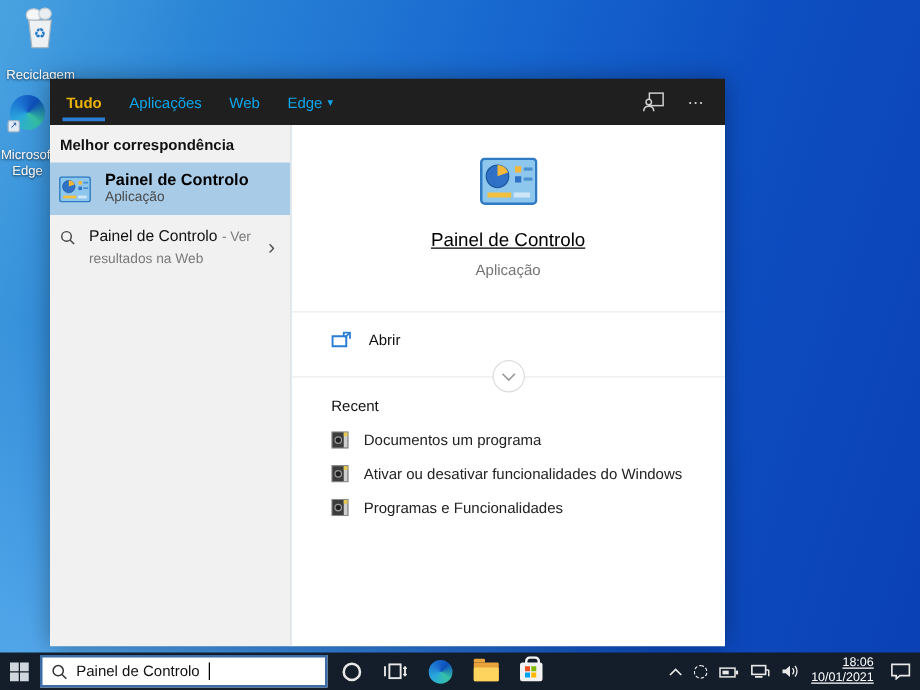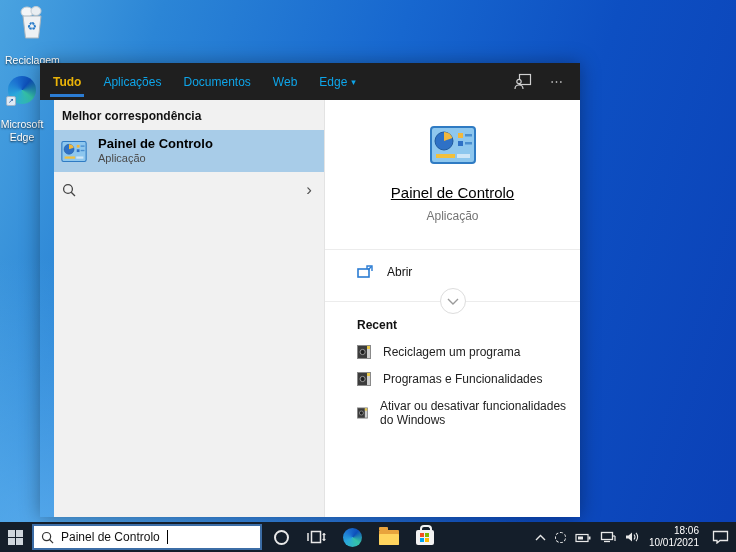--- a/index.html
+++ b/index.html
@@ -37,21 +37,21 @@
   .tab { font-size:12px; color:#0ea5e9; height:100%; display:flex; align-items:center; position:relative; cursor:default; }
   .tab.active { color:#eab308; font-weight:bold; }
   .tab.active::after { content:""; position:absolute; left:-3px; right:-3px; bottom:3px; height:3px; background:#2b7cd3; }
   .tab .dd { font-size:9px; margin-left:4px; }
   .tabbar-right { margin-left:auto; display:flex; align-items:center; gap:18px; padding-right:16px; }
   .dots { color:#cfcfcf; font-size:13px; letter-spacing:1px; }
 
   .flyout-body { flex:1; display:flex; min-height:0; }
 
   
-  .left-list { width:271px; background:#f1f1f1; border-right:1px solid #e3e3e3;margin-left:14px; }
+  .left-list { width:193px; background:#f1f1f1; border-right:1px solid #e3e3e3; }
   .sec-head { font-size:12px; font-weight:bold; color:#111; padding:9px 8px 7px 8px; }
   .result-row {
     height:42px; background:#a8cce8; display:flex; align-items:center; padding:0 7px; gap:11px;
   }
   .result-title { font-size:13px; font-weight:bold; color:#000; line-height:1.25; }
   .result-sub { font-size:11px; color:#4a4a4a; line-height:1.25; }
   .web-row { display:flex; padding:9px 8px 8px 8px; gap:11px; align-items:flex-start; }
   .web-text { width:152px; font-size:12.5px; color:#111; line-height:1.35; }
   .web-suffix { font-size:11px; color:#7a7a7a; }
   .web-chev { margin-left:auto; align-self:center; color:#555; font-size:17px; line-height:1; padding-right:4px; }
@@ -62,21 +62,21 @@
   .hero-title { display:inline-block; font-size:15px; color:#000; text-decoration:underline; margin-top:20px; }
   .hero-sub { font-size:12px; color:#747474; margin-top:7px; }
   .action-row { display:flex; align-items:flex-end; gap:14px; padding:15px 0 14px 32px; font-size:12px; color:#111; }
   .chev-divider { height:1px; background:#ececec; position:relative; margin-top:8px; }
   .chev-circle {
     position:absolute; left:50%; top:-13px; transform:translateX(-50%);
     width:26px; height:26px; border-radius:50%; background:#fff; border:1px solid #ddd;
     display:flex; align-items:center; justify-content:center;
   }
   .recent { padding:16px 0 0 32px; }
-  .recent-head { font-size:12px; font-weight:bold; color:#111; }
+  .recent-head { font-size:12px; font-weight:normal; color:#111; }
   .recent-item { display:flex; align-items:center; gap:12px; margin-top:13px; font-size:12px; color:#222; }
 
   
   .taskbar {
     position:absolute; left:0; bottom:0; width:736px; height:30px; background:#141e2a;
     display:flex; align-items:center; z-index:10;
   }
   .start { width:31px; height:30px; display:flex; align-items:center; justify-content:center; }
   .winlogo { display:grid; grid-template-columns:7px 7px; grid-template-rows:7px 7px; gap:1px; }
   .winlogo span { background:#cfd6dc; }
@@ -95,21 +95,21 @@
   .folder { position:relative; width:20px; height:15px; }
   .folder .back { position:absolute; inset:0; background:#e8a33d; border-radius:1px; }
   .folder .back::before { content:""; position:absolute; top:-3px; left:0; width:9px; height:3px; background:#e8a33d; border-radius:1px 1px 0 0; }
   .folder .front { position:absolute; left:0; right:0; bottom:0; height:11px; background:#ffd45e; border-radius:1px; }
   .store { position:relative; width:18px; height:15px; background:#f2f2f2; border-radius:2px; }
   .store::before { content:""; position:absolute; top:-5px; left:4px; width:8px; height:5px; border:2px solid #f2f2f2; border-bottom:none; border-radius:4px 4px 0 0; }
   .store .grid { position:absolute; left:4px; top:3px; display:grid; grid-template-columns:4px 4px; grid-template-rows:4px 4px; gap:1px; }
   .store .grid i:nth-child(1){background:#f25022;} .store .grid i:nth-child(2){background:#7fba00;}
   .store .grid i:nth-child(3){background:#00a4ef;} .store .grid i:nth-child(4){background:#ffb900;}
   .tray { position:absolute; right:0; top:0; height:30px; display:flex; align-items:center; gap:9px; padding-right:7px; }
-  .clock { color:#fff; font-size:10px; line-height:1.25; text-align:right; }
+  .clock { color:#fff; font-size:10px; line-height:1.25; text-align:right;text-decoration:underline; }
   .dash-circle { width:11px; height:11px; border:1.3px dashed #e8e8e8; border-radius:50%; }
 
   svg { display:block; }
 </style>
 </head>
 <body>
 
 <div class="desk-icon" style="left:5px; top:4px;">
   <svg width="34" height="36" viewBox="0 0 34 36" style="margin:0 auto">
     <ellipse cx="12" cy="8" rx="6" ry="5" fill="#f4f6f8" stroke="#c2cbd2"></ellipse>
@@ -128,23 +128,20 @@
 </div>
 
 <div class="flyout">
 
   <div class="tabbar">
     <div class="tab active">
         <span>Tudo</span>
       </div>
     <div class="tab">
         <span>Aplicações</span>
-      </div>
-    <div class="tab">
-        <span>Documentos</span>
       </div>
     <div class="tab">
         <span>Web</span>
       </div>
     <div class="tab">
       <span>Edge</span>
       <span class="dd">▾</span>
     </div>
     <div class="tabbar-right">
       <svg width="18" height="17" viewBox="0 0 18 17">
@@ -179,20 +176,21 @@
           <div class="result-sub">Aplicação</div>
         </div>
       </div>
 
 
       <div class="web-row">
         <svg width="14" height="14" viewBox="0 0 14 14" style="margin-top:2px">
           <circle cx="6" cy="6" r="4.4" fill="none" stroke="#444" stroke-width="1.3"></circle>
           <line x1="9.2" y1="9.2" x2="13" y2="13" stroke="#444" stroke-width="1.3"></line>
         </svg>
+        <div class="web-text"><span>Painel de Controlo </span><span class="web-suffix">- Ver resultados na Web</span></div>
         <div class="web-chev">›</div>
       </div>
     </div>
 
     <div class="detail">
       <div class="hero">
         <svg width="46" height="38" viewBox="0 0 46 38" style="margin:0 auto">
           <rect x="1" y="1" width="44" height="36" rx="3" fill="#8ec7ee" stroke="#2f7bc3" stroke-width="2"></rect>
           <circle cx="14" cy="15" r="9" fill="#2e71c6" stroke="#1f5a9e"></circle>
           <path d="M14 15 L14 6 A9 9 0 0 1 22.5 12 Z" fill="#f2b83c"></path>
@@ -227,42 +225,42 @@
       <div class="recent">
         <div class="recent-head">Recent</div>
 
         <div class="recent-item">
           <svg width="14" height="14" viewBox="0 0 14 14">
             <rect x="0.5" y="0.5" width="13" height="13" fill="#3c3c3c" stroke="#8a8a8a"></rect>
             <rect x="10" y="1" width="3" height="12" fill="#cfcfcf"></rect>
             <rect x="10" y="1" width="3" height="3" fill="#e8c84a"></rect>
             <circle cx="5.6" cy="7" r="2.6" fill="#1f1f1f" stroke="#9a9a9a"></circle>
           </svg>
-          <span>Reciclagem um programa</span>
+          <span>Documentos um programa</span>
+        </div>
+
+        <div class="recent-item">
+          <svg width="14" height="14" viewBox="0 0 14 14">
+            <rect x="0.5" y="0.5" width="13" height="13" fill="#3c3c3c" stroke="#8a8a8a"></rect>
+            <rect x="10" y="1" width="3" height="12" fill="#cfcfcf"></rect>
+            <rect x="10" y="1" width="3" height="3" fill="#e8c84a"></rect>
+            <circle cx="5.6" cy="7" r="2.6" fill="#1f1f1f" stroke="#9a9a9a"></circle>
+          </svg>
+          <span>Ativar ou desativar funcionalidades do Windows</span>
         </div>
 
         <div class="recent-item">
           <svg width="14" height="14" viewBox="0 0 14 14">
             <rect x="0.5" y="0.5" width="13" height="13" fill="#3c3c3c" stroke="#8a8a8a"></rect>
             <rect x="10" y="1" width="3" height="12" fill="#cfcfcf"></rect>
             <rect x="10" y="1" width="3" height="3" fill="#e8c84a"></rect>
             <circle cx="5.6" cy="7" r="2.6" fill="#1f1f1f" stroke="#9a9a9a"></circle>
           </svg>
           <span>Programas e Funcionalidades</span>
         </div>
-
-        <div class="recent-item">
-          <svg width="14" height="14" viewBox="0 0 14 14">
-            <rect x="0.5" y="0.5" width="13" height="13" fill="#3c3c3c" stroke="#8a8a8a"></rect>
-            <rect x="10" y="1" width="3" height="12" fill="#cfcfcf"></rect>
-            <rect x="10" y="1" width="3" height="3" fill="#e8c84a"></rect>
-            <circle cx="5.6" cy="7" r="2.6" fill="#1f1f1f" stroke="#9a9a9a"></circle>
-          </svg>
-          <span>Ativar ou desativar funcionalidades do Windows</span>
-        </div>
       </div>
     </div>
   </div>
 </div>
 
 <div class="taskbar">
   <div class="start">
     <div class="winlogo">
         <span></span>
         <span></span>

